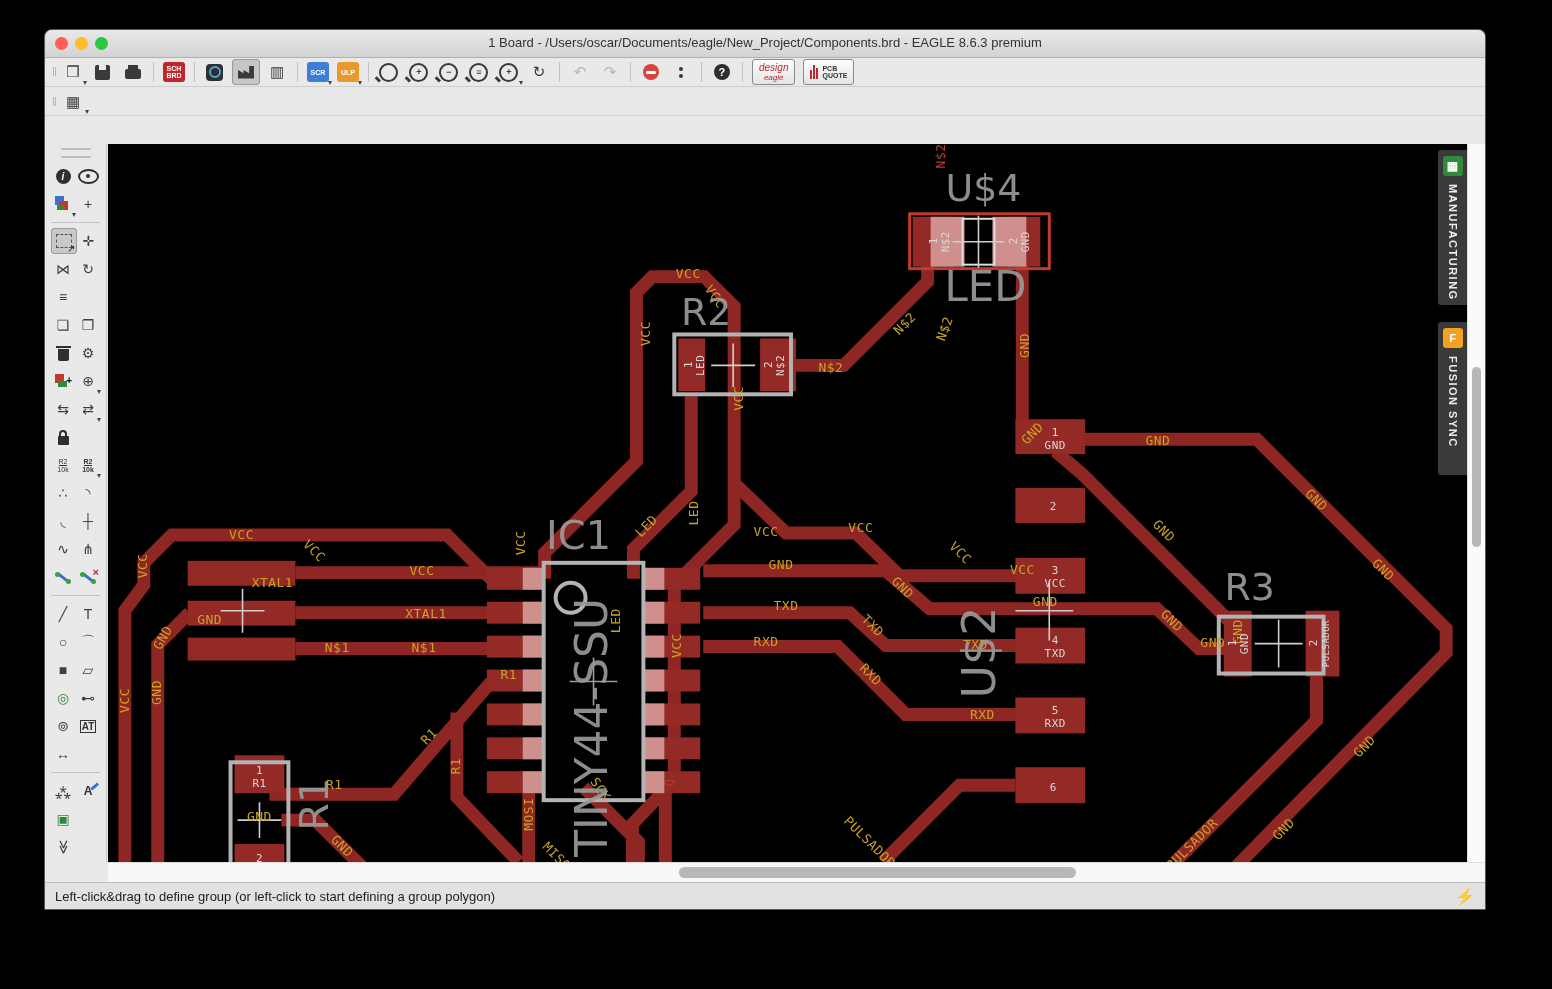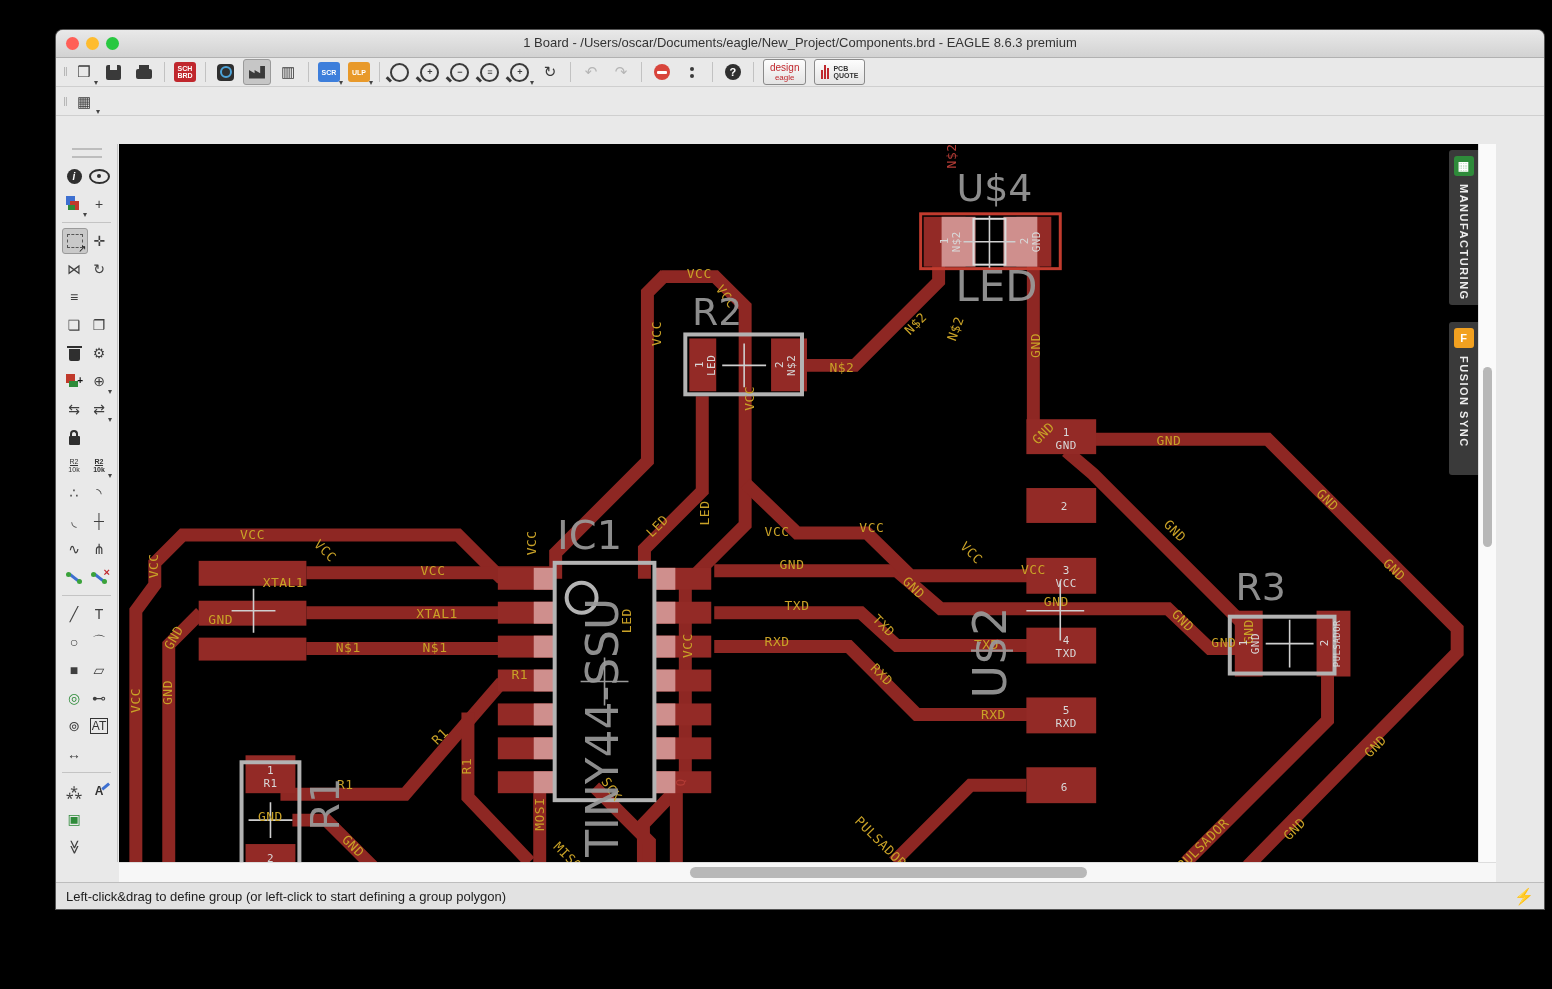--- a/index.html
+++ b/index.html
@@ -1,16 +1,16 @@
 <!DOCTYPE html>
 <html><head>
 <meta charset="utf-8">
 <style>
   html,body{margin:0;padding:0;background:#000;width:1552px;height:989px;font-family:"Liberation Sans",sans-serif;-webkit-font-smoothing:antialiased;}
-  #window{position:absolute;left:56px;top:30px;width:1440px;height:879px;background:#e9e9e9;border-radius:7px 7px 0 0;overflow:hidden;box-shadow:0 0 0 1px #555;padding-left:48px;}
+  #window{position:absolute;left:45px;top:30px;width:1440px;height:879px;background:#e9e9e9;border-radius:7px 7px 0 0;overflow:hidden;box-shadow:0 0 0 1px #555;}
   
   #titlebar{position:absolute;left:0;top:0;width:100%;height:27px;background:linear-gradient(#e9e9e9,#d2d2d2);border-bottom:1px solid #b1b1b1;}
   .tl{position:absolute;top:7px;width:13px;height:13px;border-radius:50%;}
   #title-text{position:absolute;width:100%;text-align:center;top:5px;font-size:13px;color:#333;}
   
   #toolbar{position:absolute;left:0;top:28px;width:100%;height:29px;background:#e9e9e9;border-bottom:1px solid #cfcfcf;display:flex;align-items:center;padding-left:4px;box-sizing:border-box;}
   .tbtn{position:relative;width:26px;height:24px;margin:0 2px;display:flex;align-items:center;justify-content:center;font-size:15px;color:#3a3a3a;border-radius:3px;}
   .tbtn.sel{background:#c6c6c6;border:1px solid #9a9a9a;}
   .tbtn.dis{color:#b5b5b5;}
   .tsep{width:1px;height:20px;background:#c2c2c2;margin:0 5px;}
@@ -26,21 +26,21 @@
   .printer::before{content:"";position:absolute;left:3px;top:-4px;width:10px;height:4px;background:#3a3a3a;}
   .a360{width:17px;height:17px;background:#2f2f2f;border-radius:4px;display:flex;align-items:center;justify-content:center;}
   .a360::after{content:"";width:8px;height:8px;border:2.5px solid #4da3d8;border-radius:50%;}
   .fab{width:16px;height:13px;position:relative;background:#3a3a3a;clip-path:polygon(0 100%,0 35%,35% 60%,35% 35%,70% 60%,70% 0,100% 0,100% 100%);}
   .stopicon{width:16px;height:16px;border-radius:50%;background:#d8453c;position:relative;}
   .stopicon::after{content:"";position:absolute;left:3px;top:6.5px;width:10px;height:3px;background:#fff;border-radius:1px;}
   .dots2{display:flex;flex-direction:column;gap:3px;}
   .dots2 i{width:4px;height:4px;border-radius:50%;background:#3a3a3a;}
   .helpicon{width:16px;height:16px;border-radius:50%;background:#2f2f2f;color:#fff;font-size:11px;font-weight:bold;display:flex;align-items:center;justify-content:center;}
   .linkbtn{height:22px;border:1px solid #8a8a8a;border-radius:3px;background:linear-gradient(#fdfdfd,#e4e4e4);margin:0 4px;padding:1px 6px;display:flex;align-items:center;gap:4px;}
-  .dlink{color:#c0272d;font-size:10px;line-height:9px;text-align:center;}
+  .dlink{color:#c0272d;font-size:10px;font-style:italic;line-height:9px;text-align:center;}
   .pcbq{color:#333;font-size:7px;font-weight:bold;line-height:7px;}
   .pcbbars{display:flex;gap:1px;align-items:flex-end;height:14px;}
   .pcbbars i{width:2px;background:#c0272d;display:block;}
   
   #gridrow{position:absolute;left:0;top:58px;width:100%;height:28px;background:#e9e9e9;border-bottom:1px solid #cfcfcf;display:flex;align-items:center;padding-left:4px;box-sizing:border-box;}
   .gridbtn{position:relative;width:30px;height:23px;display:flex;align-items:center;justify-content:center;font-size:15px;color:#3a3a3a;}
   
   #coordrow{position:absolute;left:0;top:87px;width:100%;height:27px;background:#e9e9e9;border-bottom:1px solid #cfcfcf;display:flex;align-items:center;}
   #coords{width:150px;text-align:center;font-size:13px;color:#222;flex:0 0 auto;margin-left:58px;}
   .vsep{width:1px;height:18px;background:#c2c2c2;margin:0 6px;}
@@ -76,21 +76,21 @@
   .addpart i:nth-child(2){left:3px;top:7px;width:9px;height:6px;background:#2e8b3a;}
   .addpart::after{content:"+";position:absolute;right:-1px;top:1px;font-size:10px;font-weight:bold;color:#111;}
   .routeseg{position:relative;width:16px;height:14px;}
   .routeseg::before{content:"";position:absolute;left:2px;top:6px;width:12px;height:2.5px;background:#3d6fd0;transform:rotate(38deg);}
   .routeseg i,.routeseg em{position:absolute;width:5px;height:5px;border-radius:50%;background:#3aa23a;display:block;}
   .routeseg i{left:0;top:2px;} .routeseg em{right:0;bottom:0;}
   .ripx::after{content:"×";position:absolute;right:-3px;top:-4px;color:#c0272d;font-size:11px;font-weight:bold;}
   .txt2{display:flex;flex-direction:column;align-items:center;font-size:7px;line-height:7px;color:#333;}
   .txt2 span:first-child{border-bottom:1px solid #333;}
   .txt2.b{font-weight:bold;}
-  .txt1{font-size:12px;font-weight:normal;border:1px solid #333;padding:0 1px;color:#333;}
+  .txt1{font-size:10px;font-weight:bold;border:1px solid #333;padding:0 1px;color:#333;}
   .auto{position:relative;font-size:12px;font-weight:bold;color:#333;}
   .auto::after{content:"";position:absolute;right:-7px;top:1px;width:9px;height:2.5px;background:#3d6fd0;transform:rotate(-40deg);}
   
   #canvasarea{position:absolute;left:63px;top:114px;width:1359px;height:718px;background:#000;overflow:hidden;}
   .netlbl{font-family:"DejaVu Sans Mono",monospace;letter-spacing:0.5px;}
   
   .sidetab{position:absolute;left:1393px;width:29px;background:#3a3a3a;border-radius:3px 0 0 3px;display:flex;flex-direction:column;align-items:center;padding-top:6px;box-sizing:border-box;z-index:5;}
   .sidetab .ticon{width:20px;height:20px;border-radius:3px;display:flex;align-items:center;justify-content:center;font-size:11px;font-weight:bold;color:#fff;margin-bottom:8px;flex:0 0 auto;}
   .sidetab .ticon.green{background:#2e8b3a;font-size:12px;}
   .sidetab .ticon.orange{background:#f2a120;color:#fff;}

